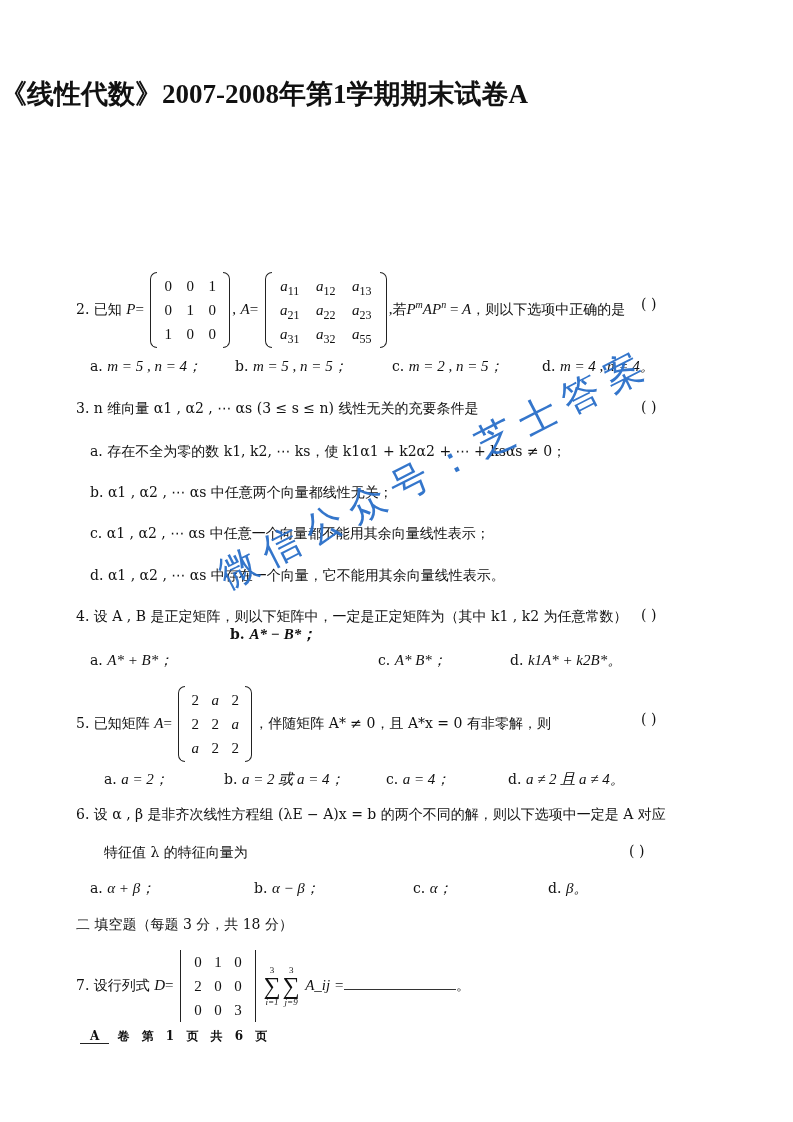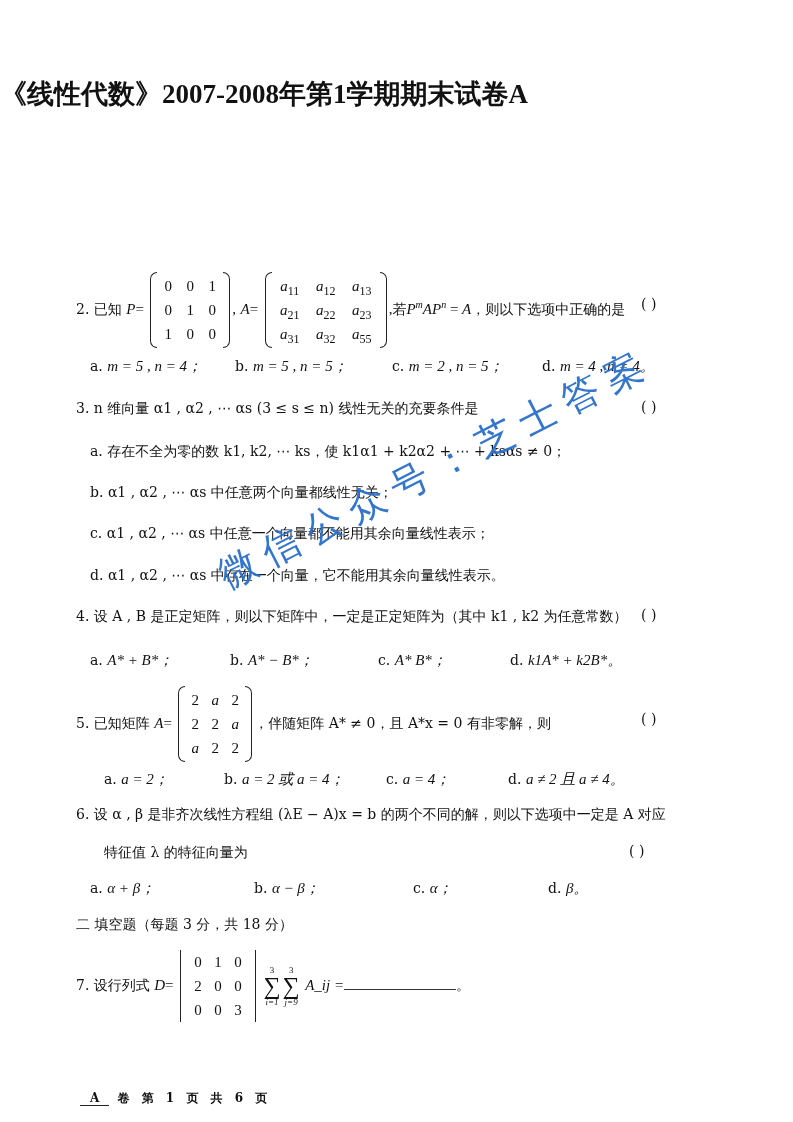--- a/index.html
+++ b/index.html
@@ -96,21 +96,21 @@
 <div class="abs opt" style="left:90px; top:442px;"><span>a.</span> <span>存在不全为零的数 k1, k2, ⋯ ks，使 k1α1 + k2α2 + ⋯ + ksαs ≠ 0；</span></div>
 <div class="abs opt" style="left:90px; top:483px;"><span>b.</span> <span>α1 , α2 , ⋯ αs  中任意两个向量都线性无关；</span></div>
 <div class="abs opt" style="left:90px; top:524px;"><span>c.</span> <span>α1 , α2 , ⋯ αs  中任意一个向量都不能用其余向量线性表示；</span></div>
 <div class="abs opt" style="left:90px; top:566px;"><span>d.</span> <span>α1 , α2 , ⋯ αs  中存在一个向量，它不能用其余向量线性表示。</span></div>
 
 <div class="abs q" style="left:76px; top:607px;">
   <span>4.</span> <span>设 A , B 是正定矩阵，则以下矩阵中，一定是正定矩阵为（其中 k1 , k2 为任意常数）</span>
 </div>
 <div class="paren" style="left:641px; top:607px;">(      )</div>
 <div class="abs opt" style="left:90px; top:651px;"><span>a.</span> <span class="m">A* + B*；</span></div>
-<div class="abs opt" style="left:230px; top:651px;"><span>b.</span> <span class="m">A* − B*；</span></div>
+<div class="abs opt" style="left:230px; top:625px;font-weight:bold;"><span>b.</span> <span class="m">A* − B*；</span></div>
 <div class="abs opt" style="left:378px; top:651px;"><span>c.</span> <span class="m">A* B*；</span></div>
 <div class="abs opt" style="left:510px; top:651px;text-align:right;"><span>d.</span> <span class="m">k1A* + k2B*。</span></div>
 
 <div class="abs q" style="left:76px; top:688px;">
   <span>5.</span>
   <span>已知矩阵</span>
   <span class="m">A</span><span class="n">=</span>
   <span class="matrix paren-m" style="grid-template-columns: 20px 20px 20px;">
     <span>2</span>
       <span class="cell-i">a</span>
@@ -161,18 +161,18 @@
       <span class="sig">∑</span>
       <span class="bot">i=1</span>
     </span><span class="sum">
       <span class="top">3</span>
       <span class="sig">∑</span>
       <span class="bot">j=9</span>
     </span>
   <span class="m">A_ij =</span><span class="blank"></span><span>。</span>
 </div>
 
-<div class="abs footer" style="left:80px; top:1090px;">
+<div class="abs footer" style="left:80px; top:1028px;">
   <span class="ul">A</span>
   <span>卷 第 1 页 共 6 页</span>
 </div>
 
 <div class="watermark">微信公众号：芝士答案</div>
 
 </body></html>

